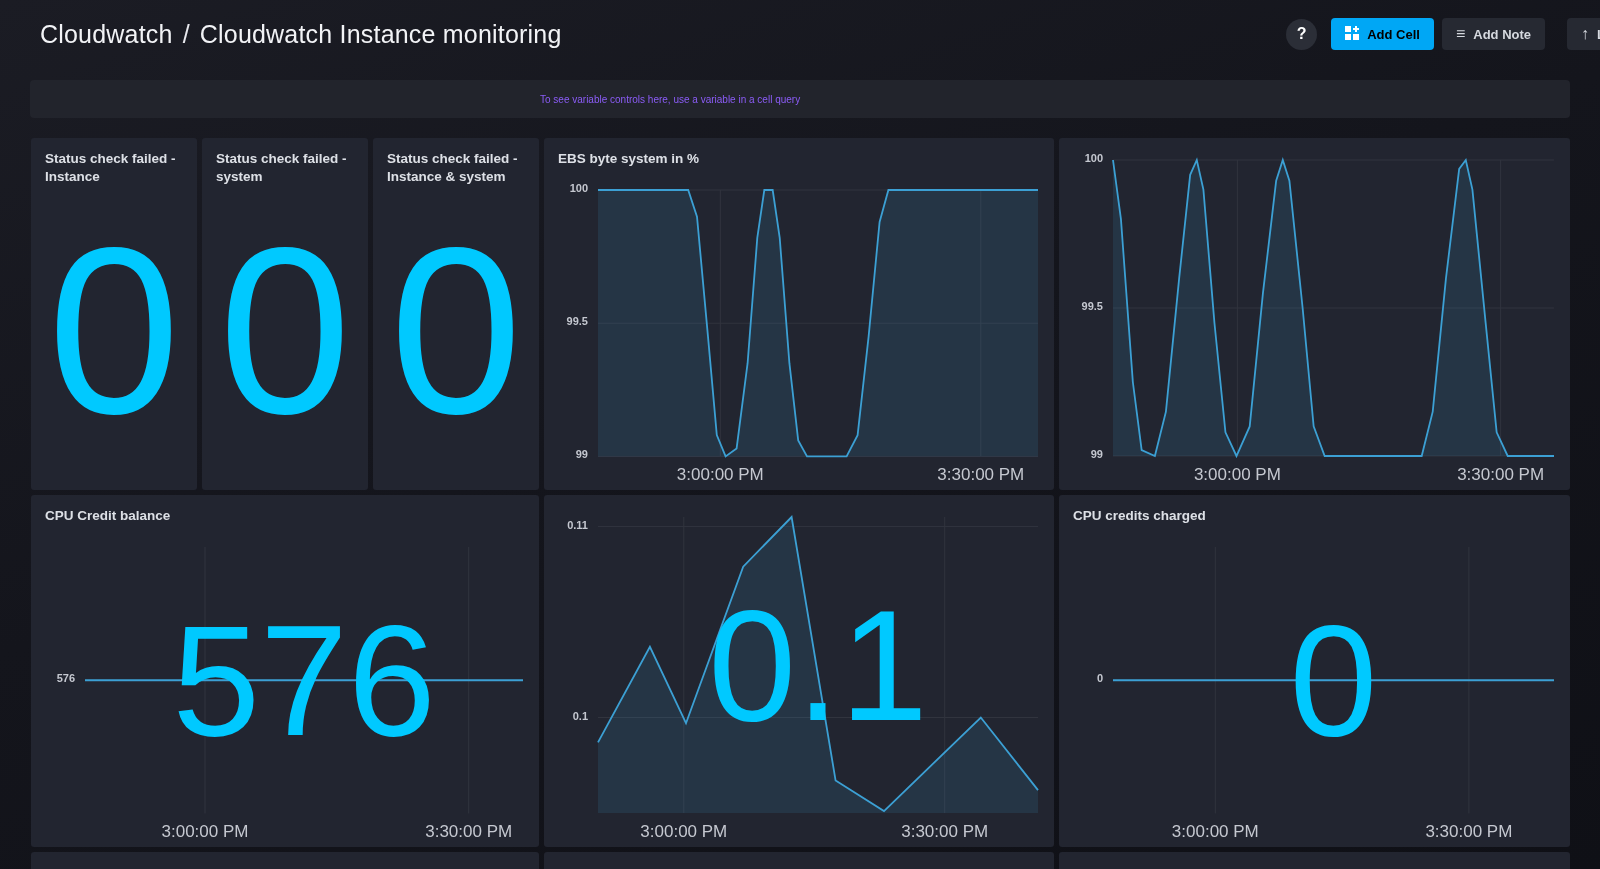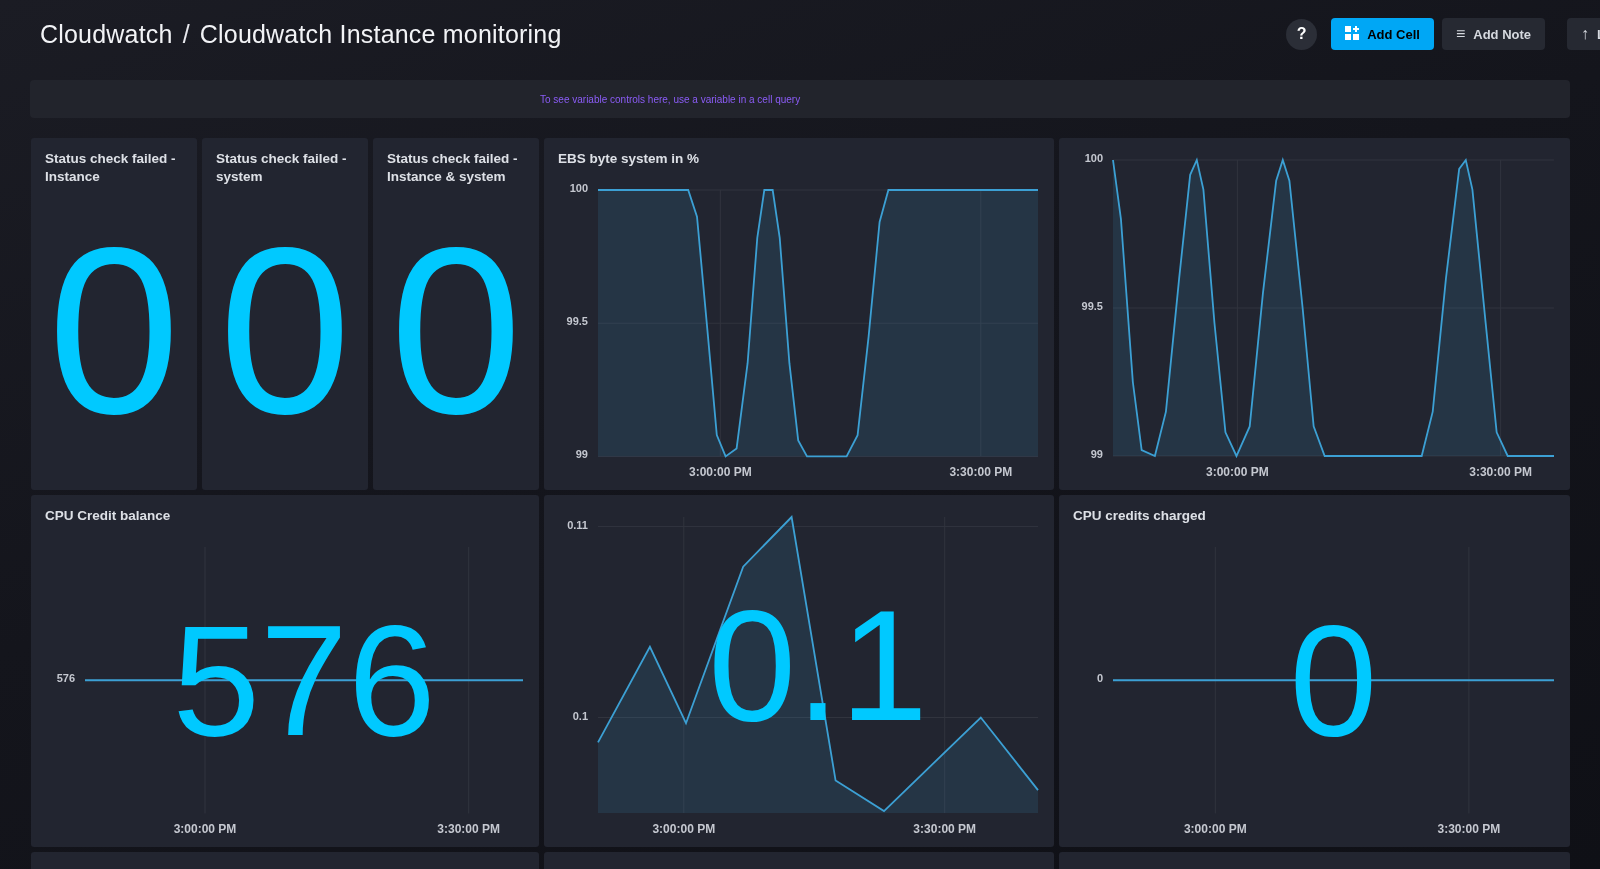--- a/index.html
+++ b/index.html
@@ -43,21 +43,21 @@
   .chart { flex:1; display:grid; grid-template-columns:50px 1fr; grid-template-rows:1fr 30px;
     padding:22px 16px 4px 4px; min-height:0; }
   .yaxis { position:relative; }
   .ylab { position:absolute; right:10px; font-size:11px; font-weight:bold; color:#c5c8d0; }
   .plot { position:relative; }
   .plot svg { position:absolute; left:0; top:0; width:100%; height:100%; display:block; overflow:visible; }
   .grid-line { stroke:var(--grid,#31343E); stroke-width:1; }
   .area { fill:var(--area,rgba(62,160,214,0.13)); stroke:none; }
   .line { fill:none; stroke:var(--line,#3CA0D4); stroke-width:1.8; }
   .xaxis { position:relative; }
-  .xlab { position:absolute; top:9px; transform:translateX(-50%); font-size:12px; font-weight:bold;
+  .xlab { position:absolute; top:9px; transform:translateX(-50%); font-size:17px; font-weight:normal;
     color:#c5c8d0; white-space:nowrap; }
   .big-stat { position:absolute; left:50%; top:50%; transform:translate(-50%,-50%);
     font-size:158px; font-weight:300; color:var(--accent,#00C9FF); line-height:1; z-index:2; }
 </style>
 </head>
 <body>
 
 <header>
   <div class="breadcrumb">
     <span>Cloudwatch</span><span class="sep">/</span><span>Cloudwatch Instance monitoring</span>

